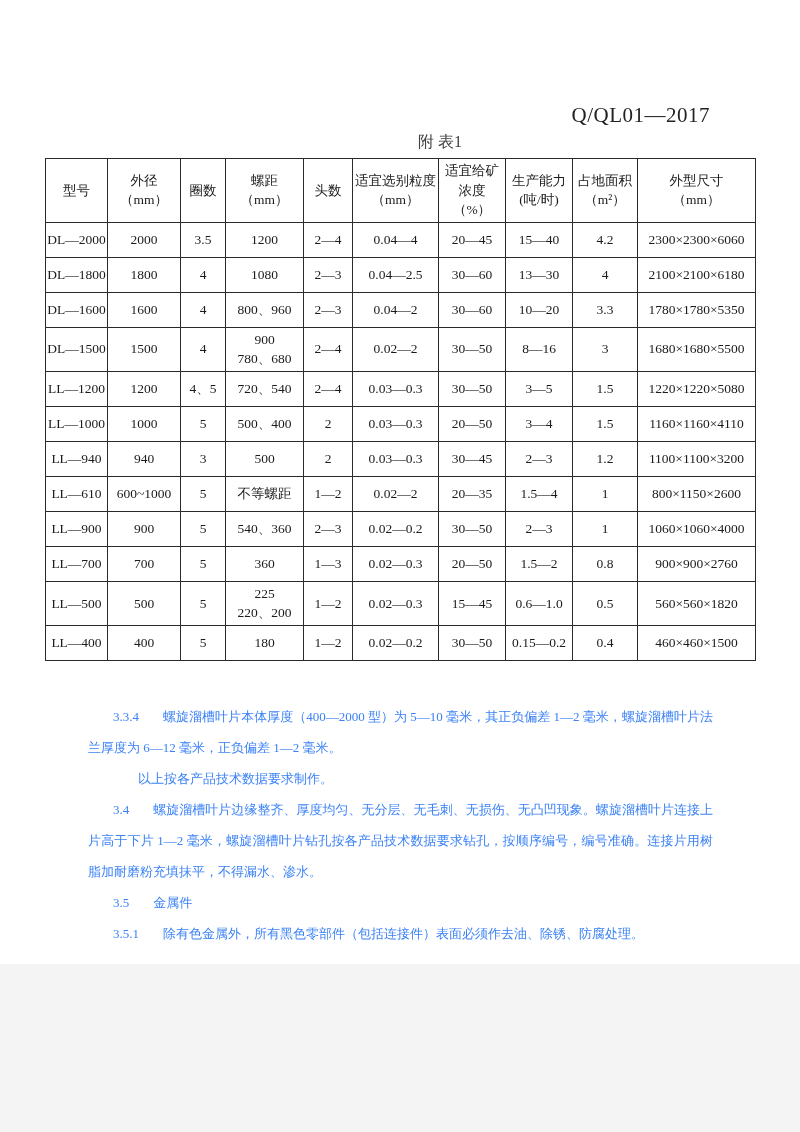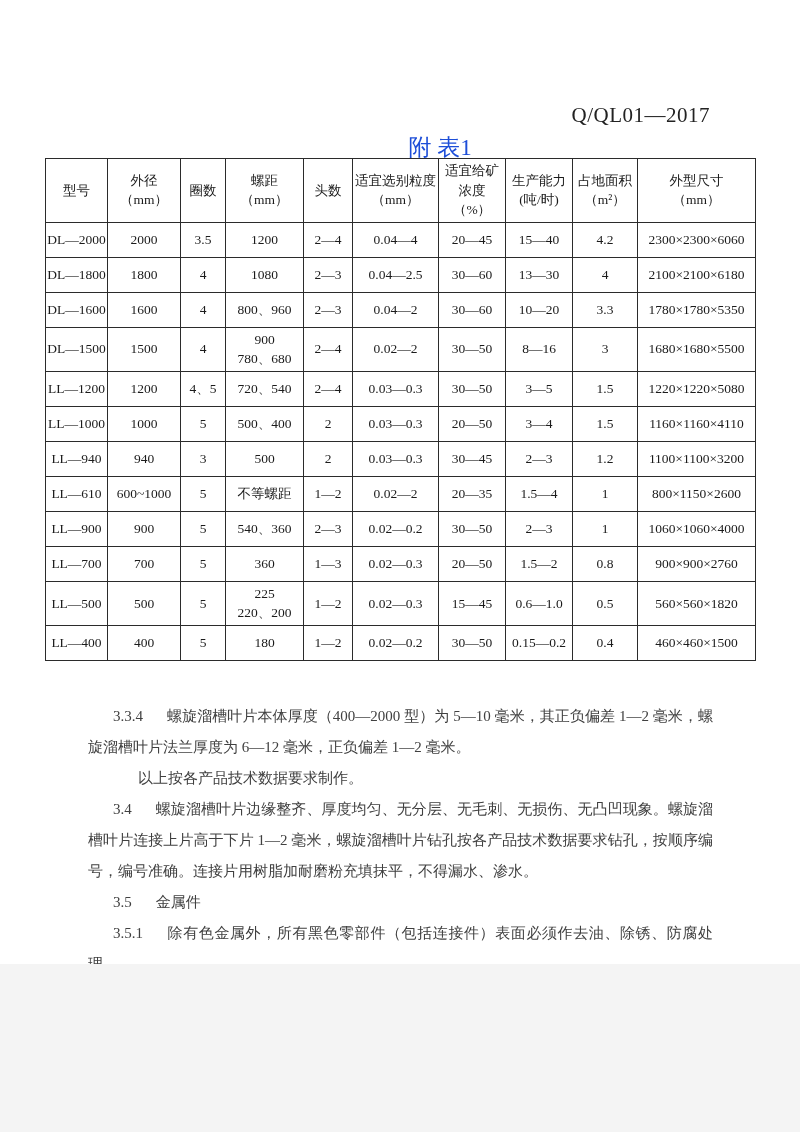--- a/index.html
+++ b/index.html
@@ -21,22 +21,22 @@
     font-size: 21px;
     letter-spacing: 0.5px;
     color: #222;
   }
   .table-title {
     position: absolute;
     top: 132px; left: 0;
     width: 800px;
     text-align: center;
     text-indent: 80px;
-    font-size: 23px;
-    color: #1d4ed8;
+    font-size: 16px;
+    color: #404040;
   }
   table.spec-table {
     position: absolute;
     left: 45px; top: 158px;
     width: 710px;
     border-collapse: collapse;
     table-layout: fixed;
     font-size: 13.5px;
     color: #1b1b1b;
   }
@@ -49,24 +49,24 @@
     line-height: 1.45;
     overflow: hidden;
   }
   .spec-table thead tr { height: 46px; }
   .spec-table tbody tr { height: 35px; }
   .spec-table th { font-weight: normal; }
   .body-text {
     position: absolute;
     left: 88px; top: 701px;
     width: 625px;
-    font-size: 15px;
+    font-size: 13px;
     line-height: 31px;
     text-align: justify;
-    color: #404040;
+    color: #3b82f6;
   }
   .body-text p { margin: 0; }
   .body-text p.clause { text-indent: 25px; }
   .body-text p.note   { text-indent: 50px; }
   .pnum { margin-right: 24px; }
   .page-number {
     position: absolute;
     top: 1049px; left: 0;
     width: 800px;
     text-align: center;

